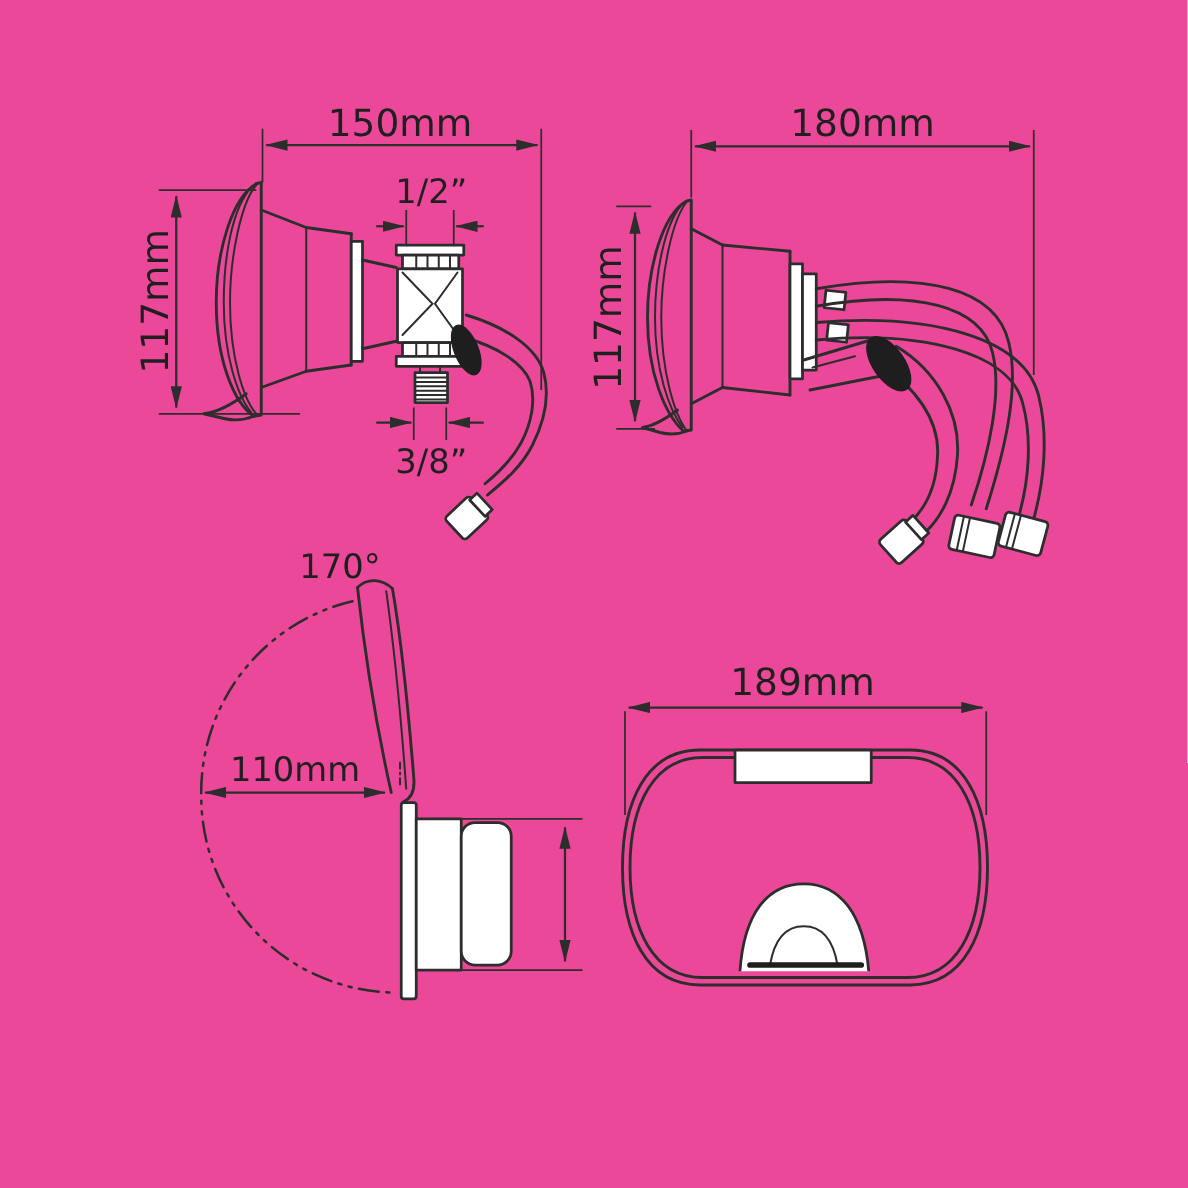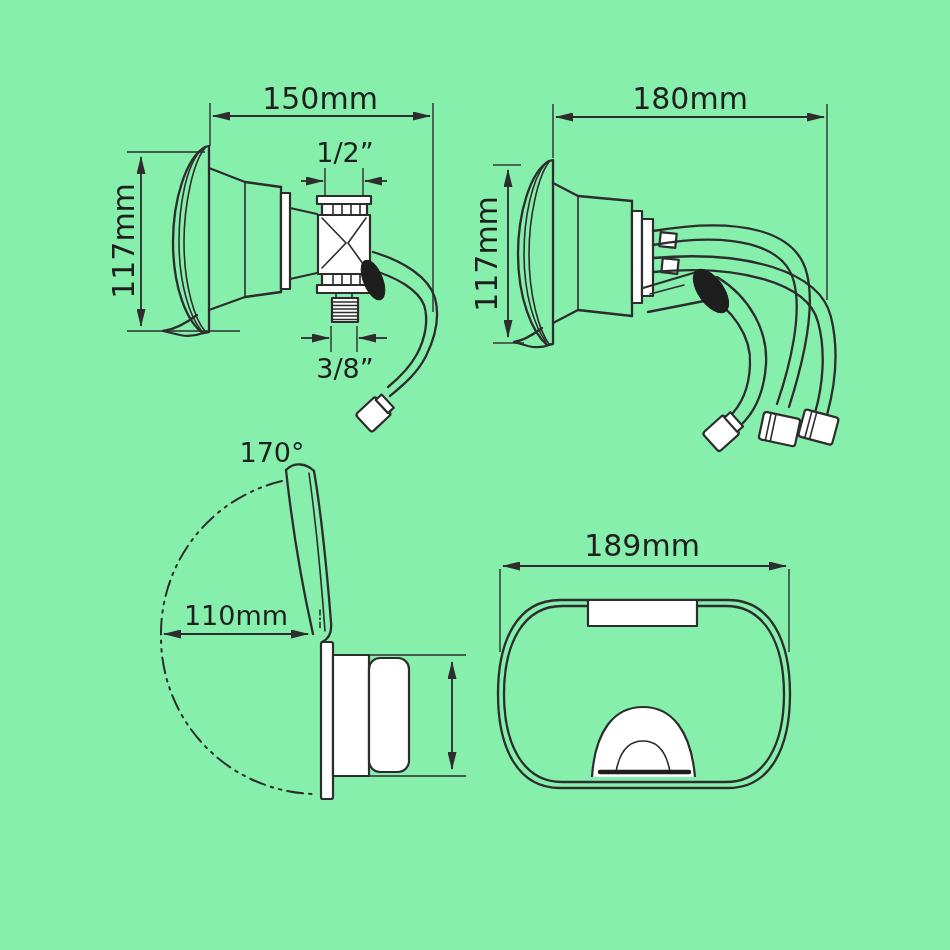--- a/index.html
+++ b/index.html
@@ -1,16 +1,16 @@
 <!DOCTYPE html>
 <html><head>
 <meta charset="utf-8">
 <style>
   html,body{margin:0;padding:0;background:#ffffff;}
-  .canvas{position:relative;width:950px;height:950px;background:#86efac;overflow:hidden;}
+  .canvas{position:relative;width:950px;height:950px;background:#ec4899;overflow:hidden;}
   svg{display:block;}
   .dimtext{font-family:"DejaVu Sans","Liberation Sans",sans-serif;font-size:30px;fill:#1f1f1f;}
   .dimtext-sm{font-family:"DejaVu Sans","Liberation Sans",sans-serif;font-size:27px;fill:#1f1f1f;}
   .outline{fill:none;stroke:#2d2d2d;stroke-width:2.3;stroke-linecap:round;stroke-linejoin:round;}
   .thin{fill:none;stroke:#2d2d2d;stroke-width:1.6;stroke-linecap:round;}
   .dimline{fill:none;stroke:#2d2d2d;stroke-width:1.8;}
   .extline{fill:none;stroke:#2d2d2d;stroke-width:1.4;}
   .white{fill:#ffffff;stroke:#2d2d2d;stroke-width:2.2;stroke-linejoin:round;}
   .dark{fill:#1e1e1e;stroke:#1e1e1e;}
   .dashdot{fill:none;stroke:#2d2d2d;stroke-width:2;stroke-dasharray:16 6 2.5 6 2.5 6;stroke-linecap:round;}

